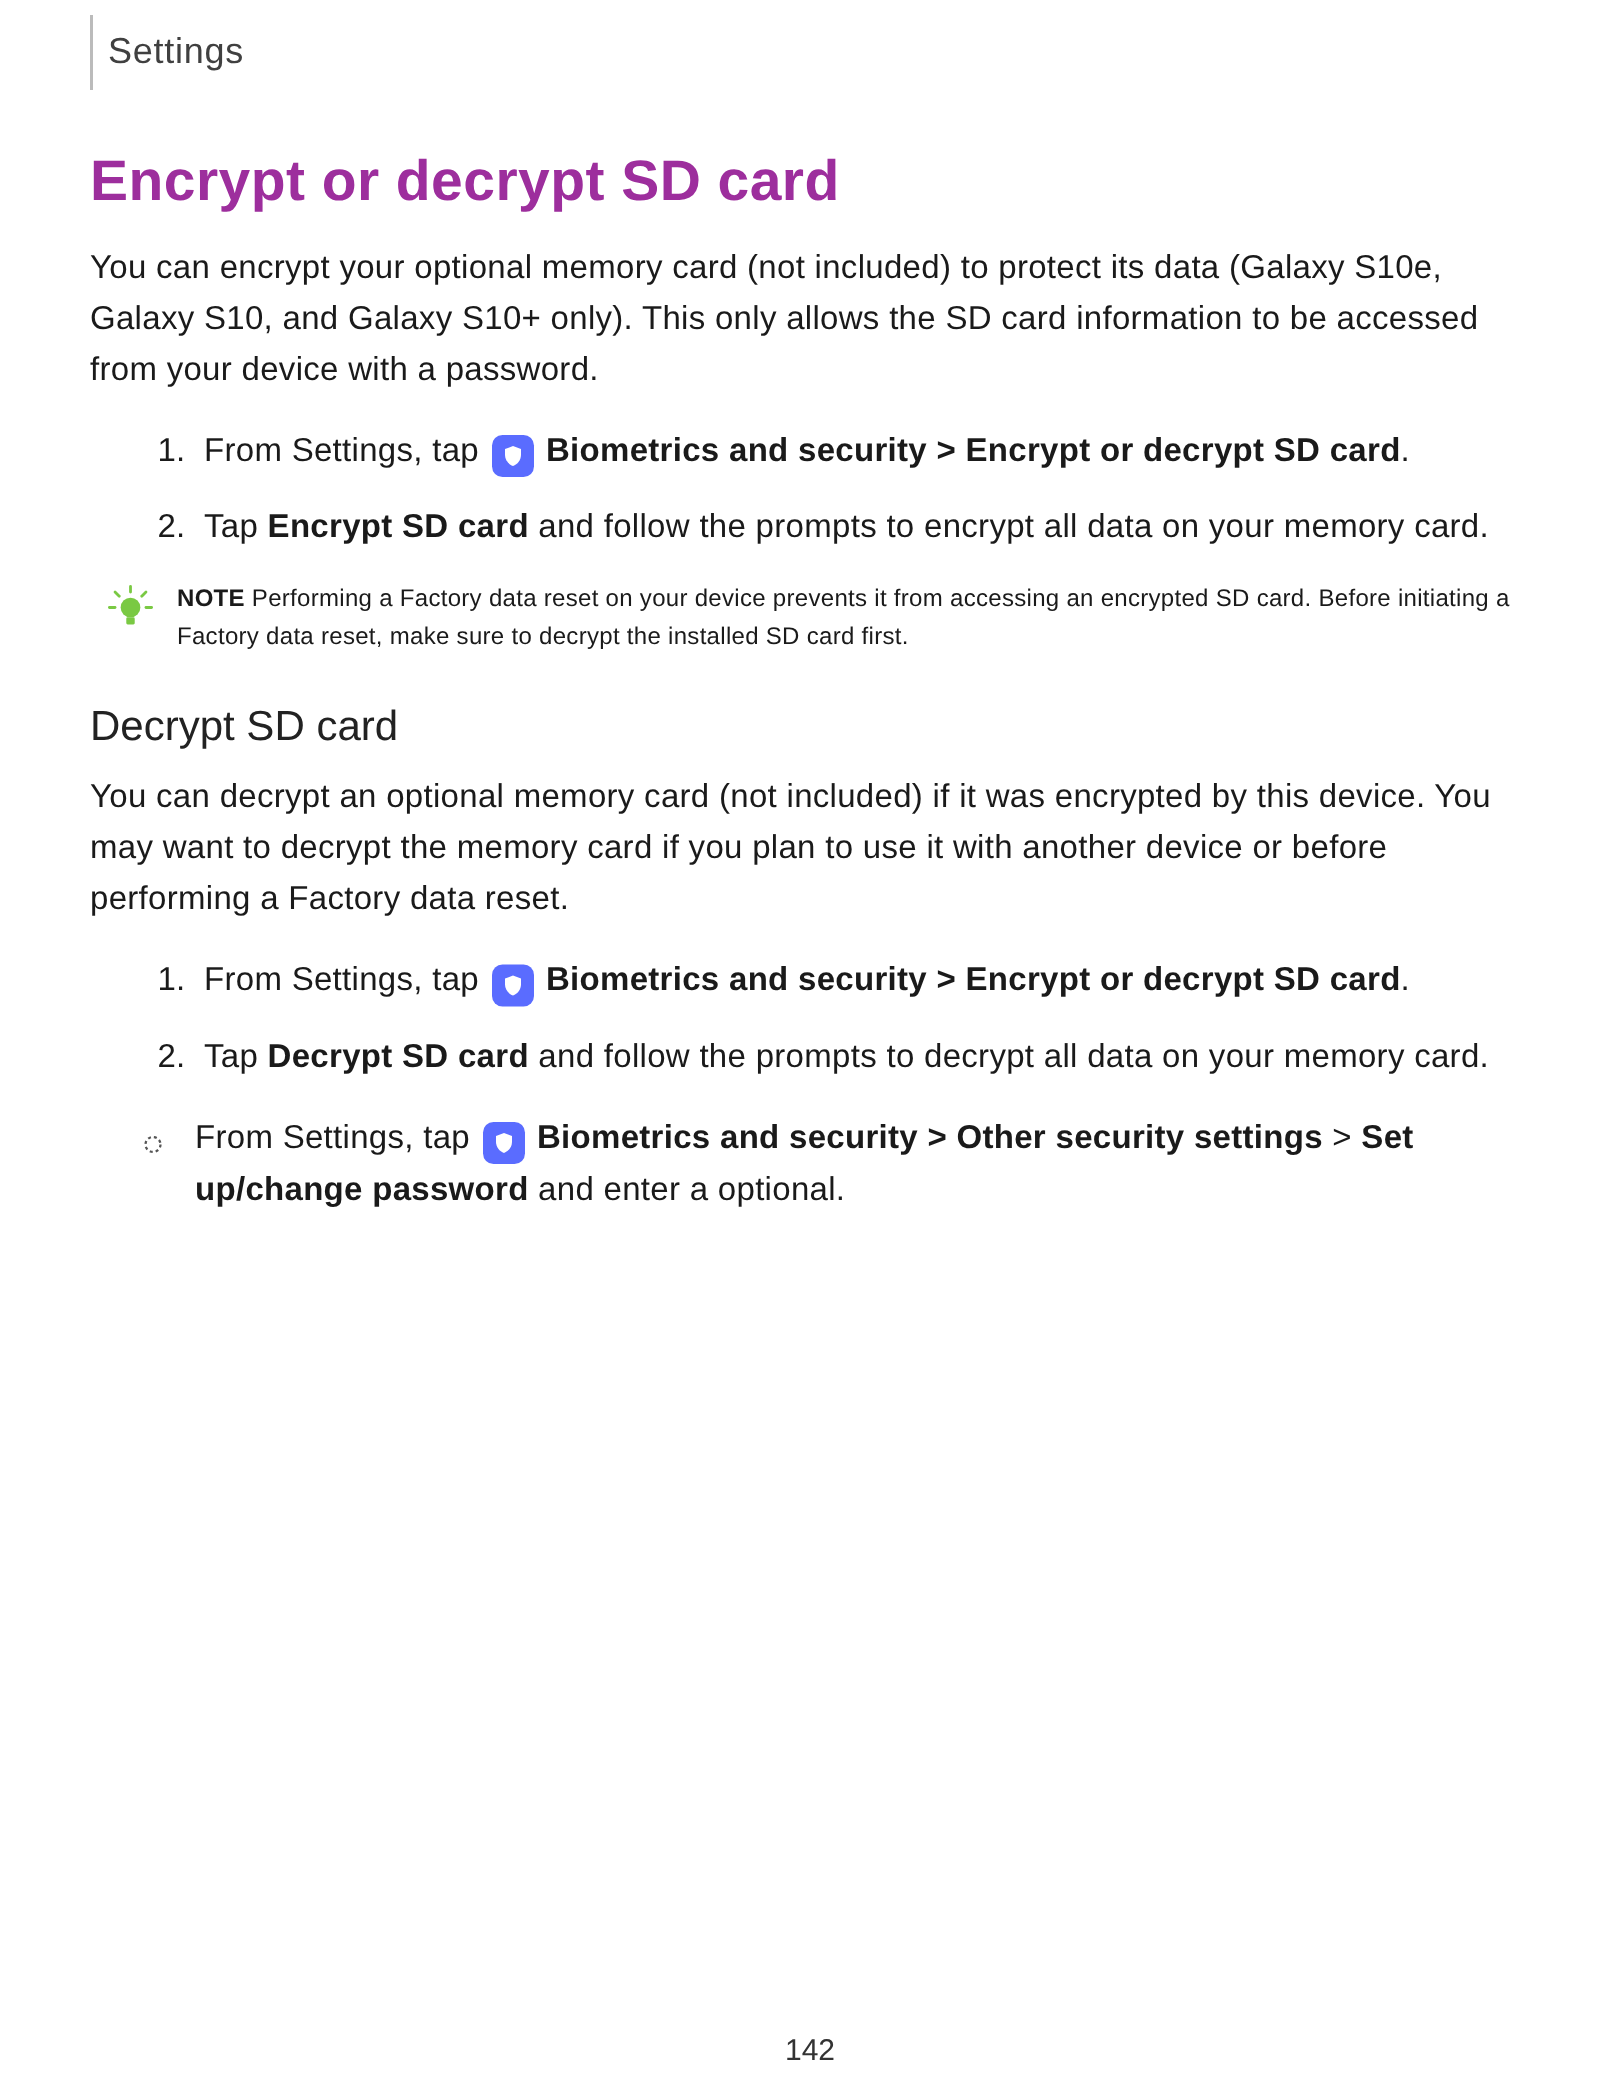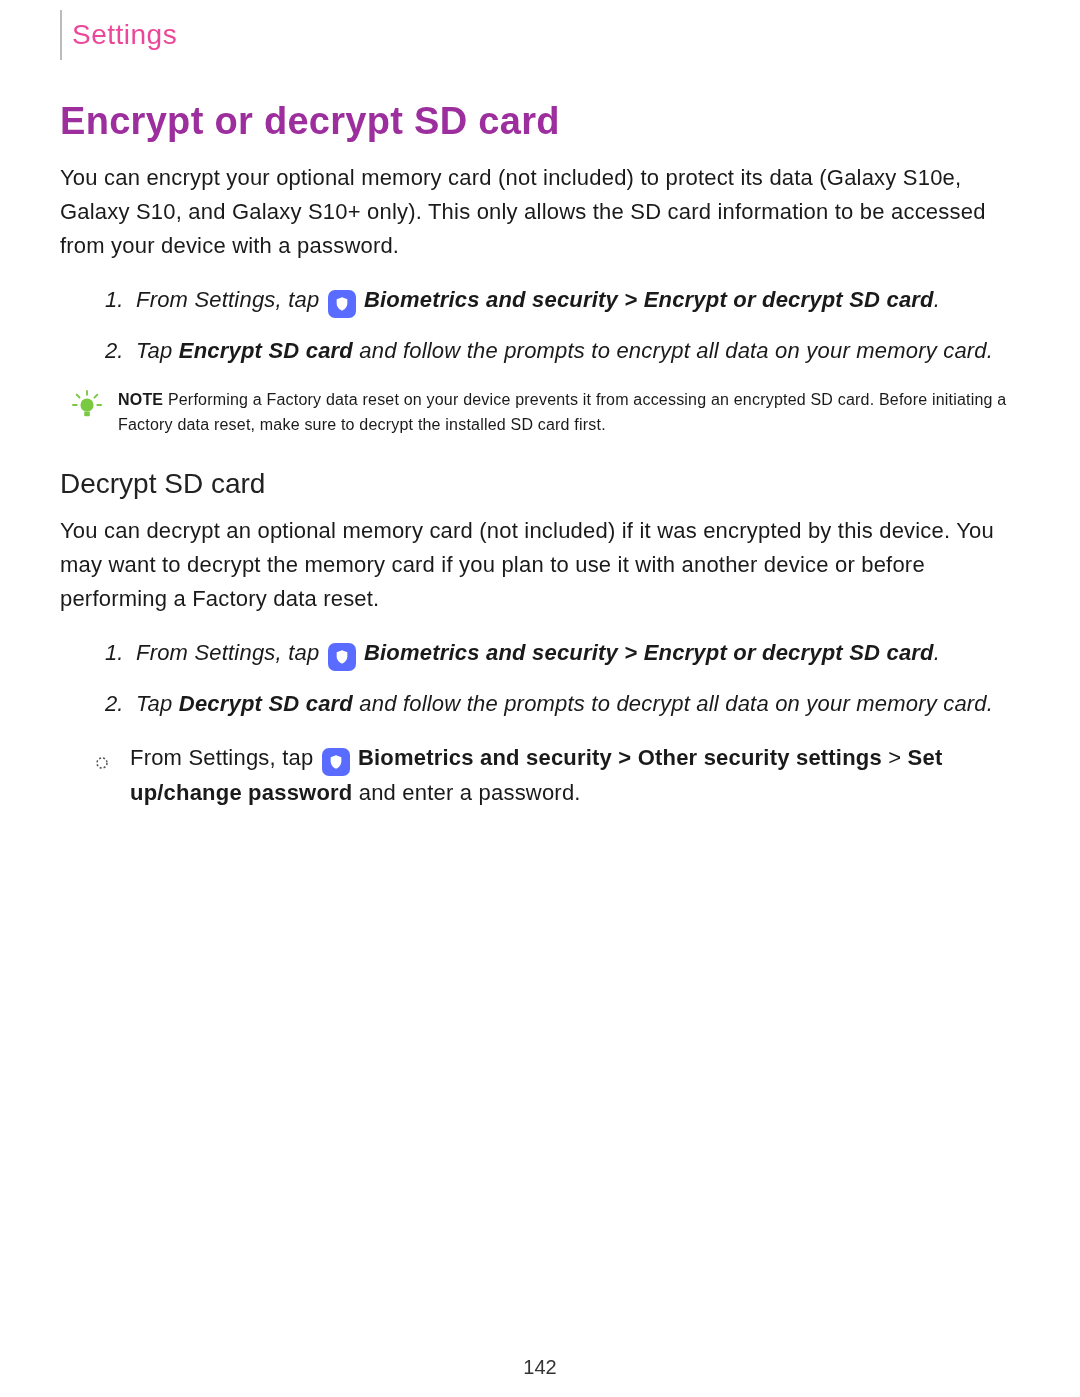--- a/index.html
+++ b/index.html
@@ -1,25 +1,25 @@
 <!DOCTYPE html>
 <html><head>
 <meta charset="utf-8">
 <style>
   * { box-sizing: border-box; margin: 0; padding: 0; }
   html, body { width: 1080px; height: 1397px; background: #fff; font-family: Arial, Helvetica, sans-serif; color: #1a1a1a; }
   .page { padding: 0 60px 0 60px; }
   .running-header { display: flex; align-items: center; margin-top: 10px; margin-bottom: 30px; }
   .running-header .rule { width: 2px; height: 50px; background: #bbb; margin-right: 10px; }
-  .running-header .label { font-size: 28px; color: #ec4899; letter-spacing: 0.5px; }
+  .running-header .label { font-size: 24px; color: #404040; letter-spacing: 0.5px; }
   h1.section { color: #9d2e9d; font-size: 38px; font-weight: 700; margin-top: 40px; margin-bottom: 18px; letter-spacing: 0.3px; }
   h2.subsection { color: #222; font-size: 28px; font-weight: 400; margin-top: 30px; margin-bottom: 14px; }
   p.body { font-size: 22px; line-height: 1.55; margin-bottom: 20px; letter-spacing: 0.2px; }
   ol.steps { list-style: decimal; padding-left: 70px; margin-bottom: 20px; }
-  ol.steps li { font-size: 22px; line-height: 1.55; margin-bottom: 16px; padding-left: 6px; letter-spacing: 0.2px; font-style: italic; }
+  ol.steps li { font-size: 22px; line-height: 1.55; margin-bottom: 16px; padding-left: 6px; letter-spacing: 0.2px; }
   ul.bullets { list-style: none; padding-left: 34px; margin-bottom: 20px; }
   ul.bullets li { font-size: 22px; line-height: 1.55; margin-bottom: 16px; padding-left: 36px; position: relative; letter-spacing: 0.2px; }
   ul.bullets li .bullet-icon { position: absolute; left: 0; top: 6px; }
   .bold { font-weight: 700; }
   .shield-icon { display: inline-flex; width: 28px; height: 28px; background: #5a6cff; border-radius: 7px; vertical-align: -6px; align-items: center; justify-content: center; margin: 0 2px; }
   .shield-icon svg { width: 16px; height: 18px; }
   .note-block { display: flex; gap: 16px; padding-left: 12px; margin-bottom: 20px; }
   .note-block .icon-col { flex: 0 0 auto; padding-top: 2px; }
   .note-block .text-col { flex: 1 1 auto; font-size: 16px; line-height: 1.55; letter-spacing: 0.2px; }
   .note-label { font-weight: 700; }
@@ -99,20 +99,20 @@
         <svg width="16" height="16" viewBox="0 0 16 16">
               <circle cx="8" cy="8" r="5" fill="none" stroke="#555" stroke-width="1.5" stroke-dasharray="2,2"></circle>
             </svg>
       </span>
       <span>From Settings, tap </span>
       <span class="shield-icon">
         <svg viewBox="0 0 24 24">
               <path fill="#fff" d="M12 2 L20 5 V11 C20 16 16.5 20.5 12 22 C7.5 20.5 4 16 4 11 V5 Z"></path>
             </svg>
       </span>
-      <span class="bold">Biometrics and security &gt; Other security settings</span><span> &gt; </span><span class="bold">Set up/change password</span><span> and enter a password.</span>
+      <span class="bold">Biometrics and security &gt; Other security settings</span><span> &gt; </span><span class="bold">Set up/change password</span><span> and enter a optional.</span>
     </li>
   </ul>
 
 </div>
 
 <div class="page-number">142</div>
 </div>
 
 </body></html>

